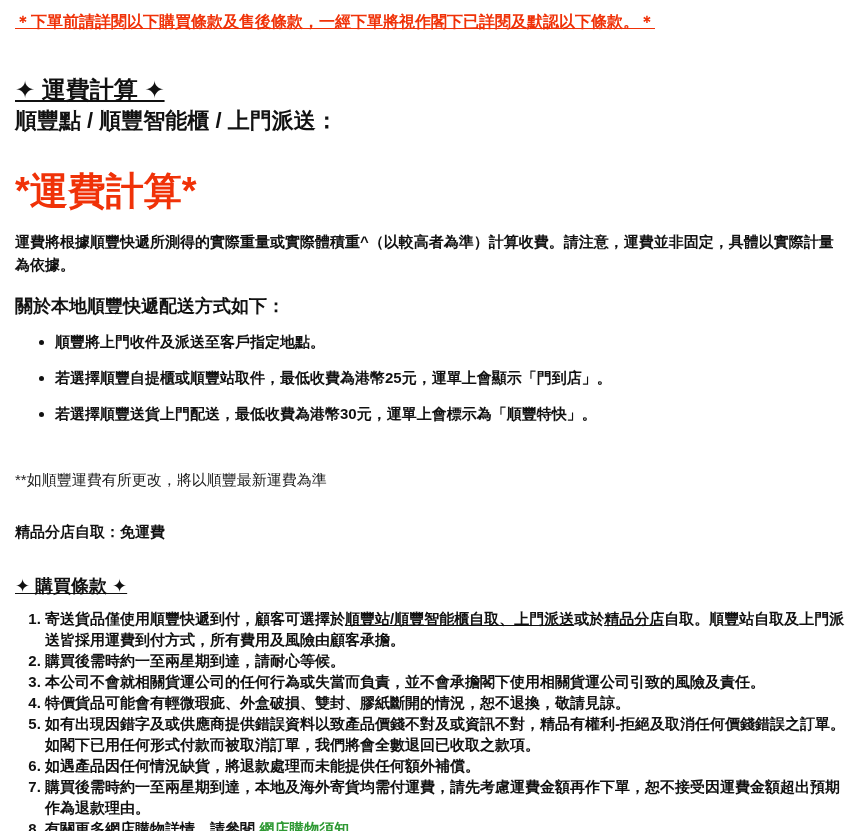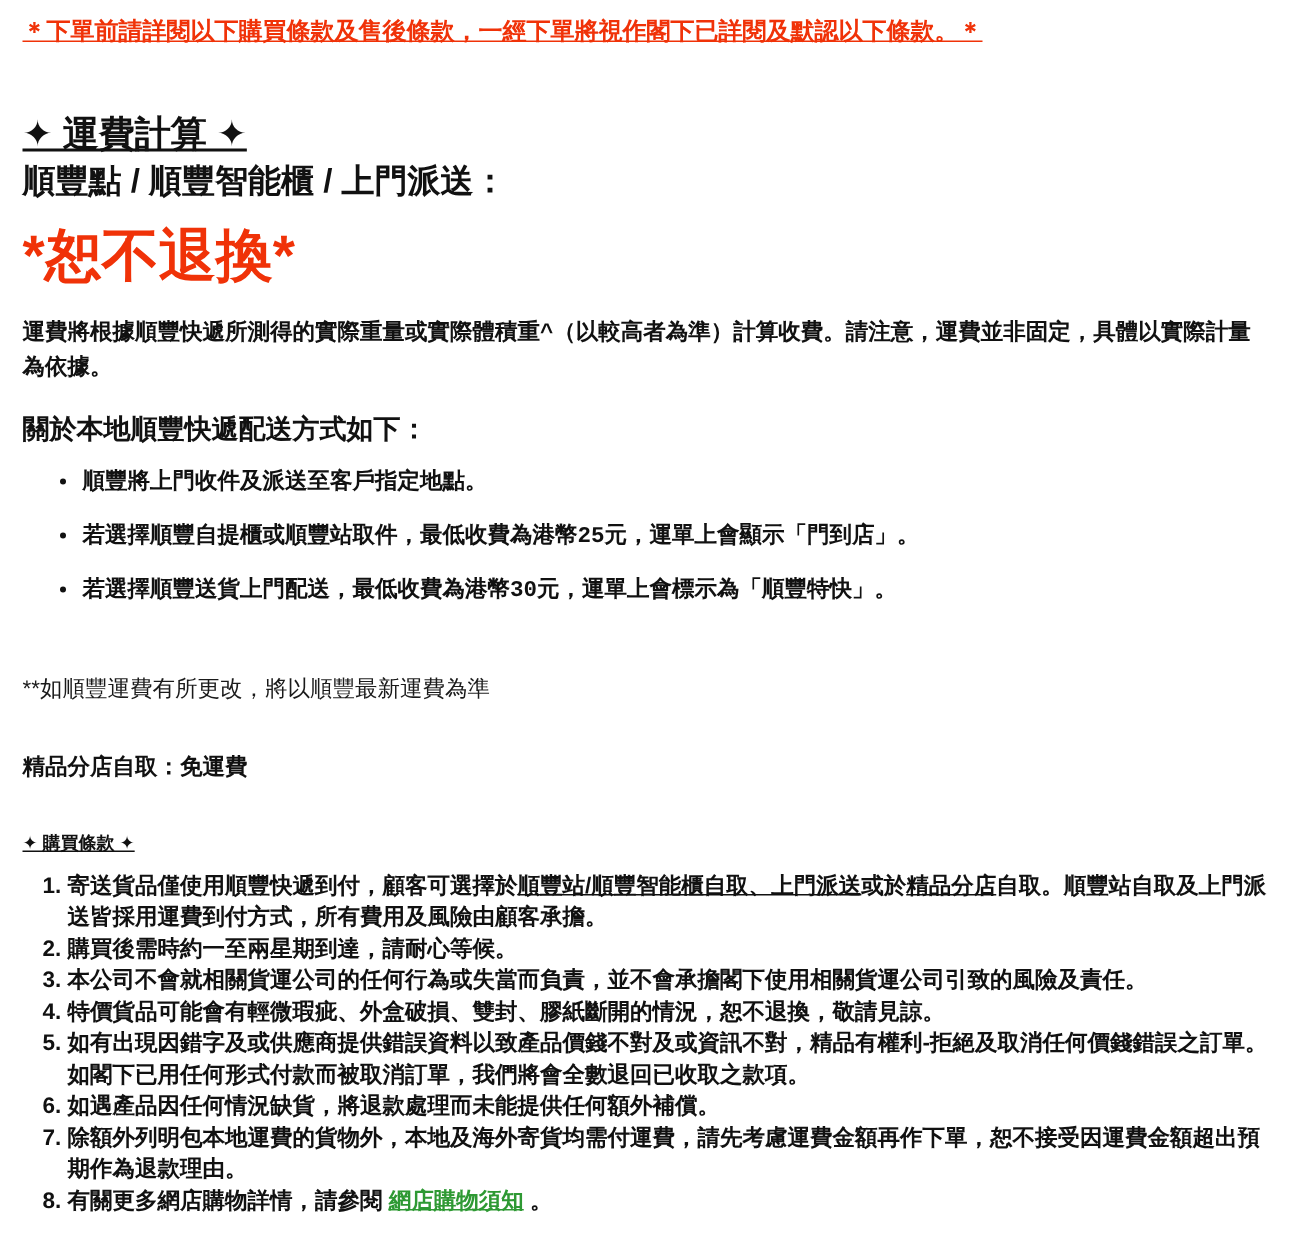--- a/index.html
+++ b/index.html
@@ -29,21 +29,21 @@
     font-weight: bold;
     color: #111111;
     text-decoration: underline;
     margin: 0 0 3px 0;
     line-height: 1.25;
   }
   .sub-heading {
     font-size: 22px;
     font-weight: bold;
     color: #111111;
-    margin: 0 0 16px 0;
+    margin: 0 0 36px 0;
     line-height: 1.2;
   }
   .big-red {
     color: #f03208;
     font-size: 38px;
     font-weight: bold;
     margin: 0 0 17px 0;
     line-height: 1.15;
   }
   .body-bold {
@@ -55,21 +55,20 @@
   .methods-heading {
     font-size: 18px;
     font-weight: bold;
     line-height: 1.5;
     margin: 0 0 11px 0;
   }
   ul.methods {
     margin: 0 0 0 0;
     padding-left: 40px;
     list-style: disc;
-    font-family: Liberation Mono, monospace;
   }
   ul.methods li {
     font-size: 15px;
     font-weight: bold;
     line-height: 1.4;
     margin-bottom: 15px;
   }
   .fee-note {
     font-size: 15px;
     font-weight: normal;
@@ -77,21 +76,21 @@
     margin: 45px 0 31px 0;
     line-height: 1.4;
   }
   .pickup-note {
     font-size: 15px;
     font-weight: bold;
     margin: 0 0 31px 0;
     line-height: 1.5;
   }
   .terms-heading {
-    font-size: 12px;
+    font-size: 18px;
     font-weight: bold;
     text-decoration: underline;
     margin: 0 0 10px 0;
     line-height: 1.3;
   }
   ol.terms {
     margin: 0;
     padding-left: 30px;
     list-style: decimal;
   }
@@ -118,21 +117,21 @@
 <body>
 
 <div class="page">
 
   <p class="banner">＊下單前請詳閱以下購買條款及售後條款，一經下單將視作閣下已詳閱及默認以下條款。＊</p>
 
   <h2 class="sec-heading">✦ 運費計算 ✦</h2>
 
   <h2 class="sub-heading">順豐點 / 順豐智能櫃 / 上門派送：</h2>
 
-  <h1 class="big-red">*恕不退換*</h1>
+  <h1 class="big-red">*運費計算*</h1>
 
   <p class="body-bold">運費將根據順豐快遞所測得的實際重量或實際體積重^（以較高者為準）計算收費。請注意，運費並非固定，具體以實際計量為依據。</p>
 
   <p class="methods-heading">關於本地順豐快遞配送方式如下：</p>
 
   <ul class="methods">
     <li>順豐將上門收件及派送至客戶指定地點。</li>
     <li>若選擇順豐自提櫃或順豐站取件，最低收費為港幣25元，運單上會顯示「門到店」。</li>
     <li>若選擇順豐送貨上門配送，最低收費為港幣30元，運單上會標示為「順豐特快」。</li>
   </ul>
@@ -145,19 +144,19 @@
 
   <ol class="terms">
     <li>
       <span>寄送貨品僅使用順豐快遞到付，顧客可選擇於</span><span class="u-seg">順豐站/順豐智能櫃自取、上門派送</span><span>或於</span><span class="u-seg">精品分店</span><span>自取。順豐站自取及上門派送皆採用運費到付方式，所有費用及風險由顧客承擔。</span>
     </li>
     <li>購買後需時約一至兩星期到達，請耐心等候。</li>
     <li>本公司不會就相關貨運公司的任何行為或失當而負責，並不會承擔閣下使用相關貨運公司引致的風險及責任。</li>
     <li>特價貨品可能會有輕微瑕疵、外盒破損、雙封、膠紙斷開的情況，恕不退換，敬請見諒。</li>
     <li>如有出現因錯字及或供應商提供錯誤資料以致產品價錢不對及或資訊不對，精品有權利-拒絕及取消任何價錢錯誤之訂單。如閣下已用任何形式付款而被取消訂單，我們將會全數退回已收取之款項。</li>
     <li>如遇產品因任何情況缺貨，將退款處理而未能提供任何額外補償。</li>
-    <li>除額外列明包本地運費的貨物外，本地及海外寄貨均需付運費，請先考慮運費金額再作下單，恕不接受因運費金額超出預期作為退款理由。</li>
+    <li>購買後需時約一至兩星期到達，本地及海外寄貨均需付運費，請先考慮運費金額再作下單，恕不接受因運費金額超出預期作為退款理由。</li>
     <li>
       <span>有關更多網店購物詳情，請參閱 </span><a class="green-link">網店購物須知</a><span> 。</span>
     </li>
   </ol>
 
 </div>
 
 </body></html>

